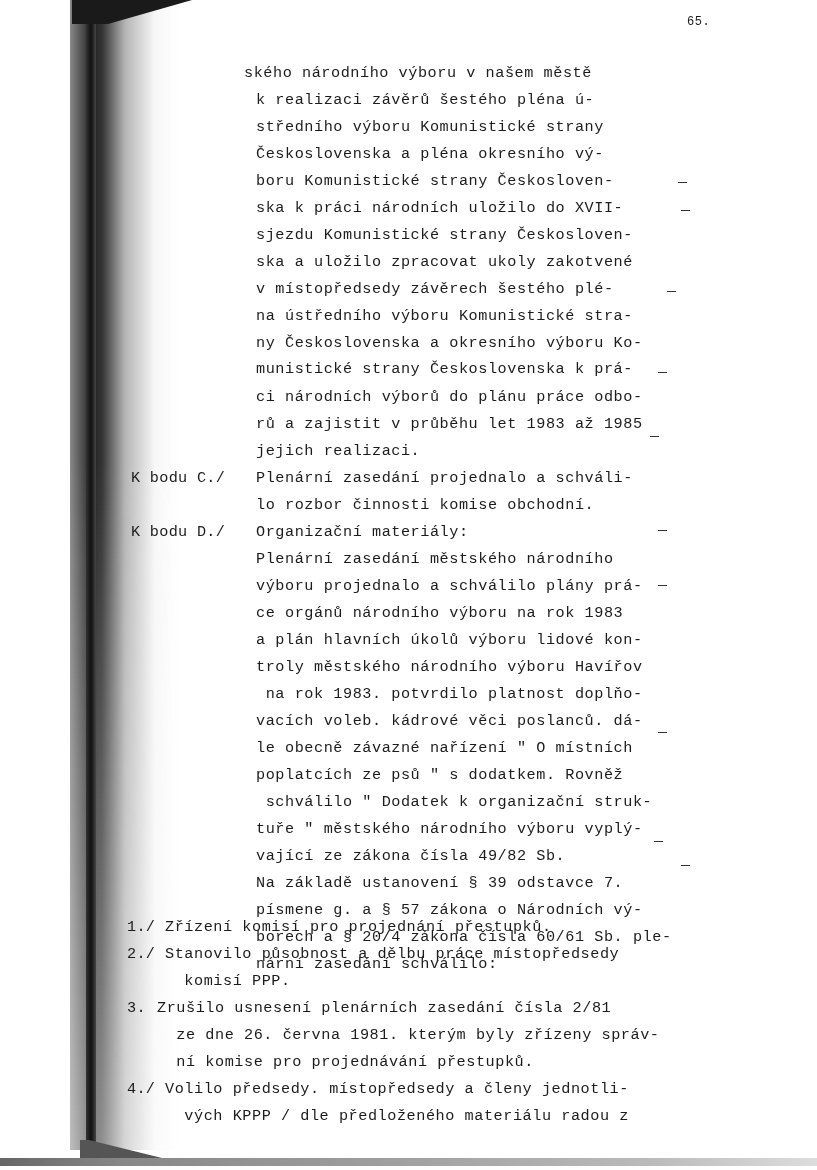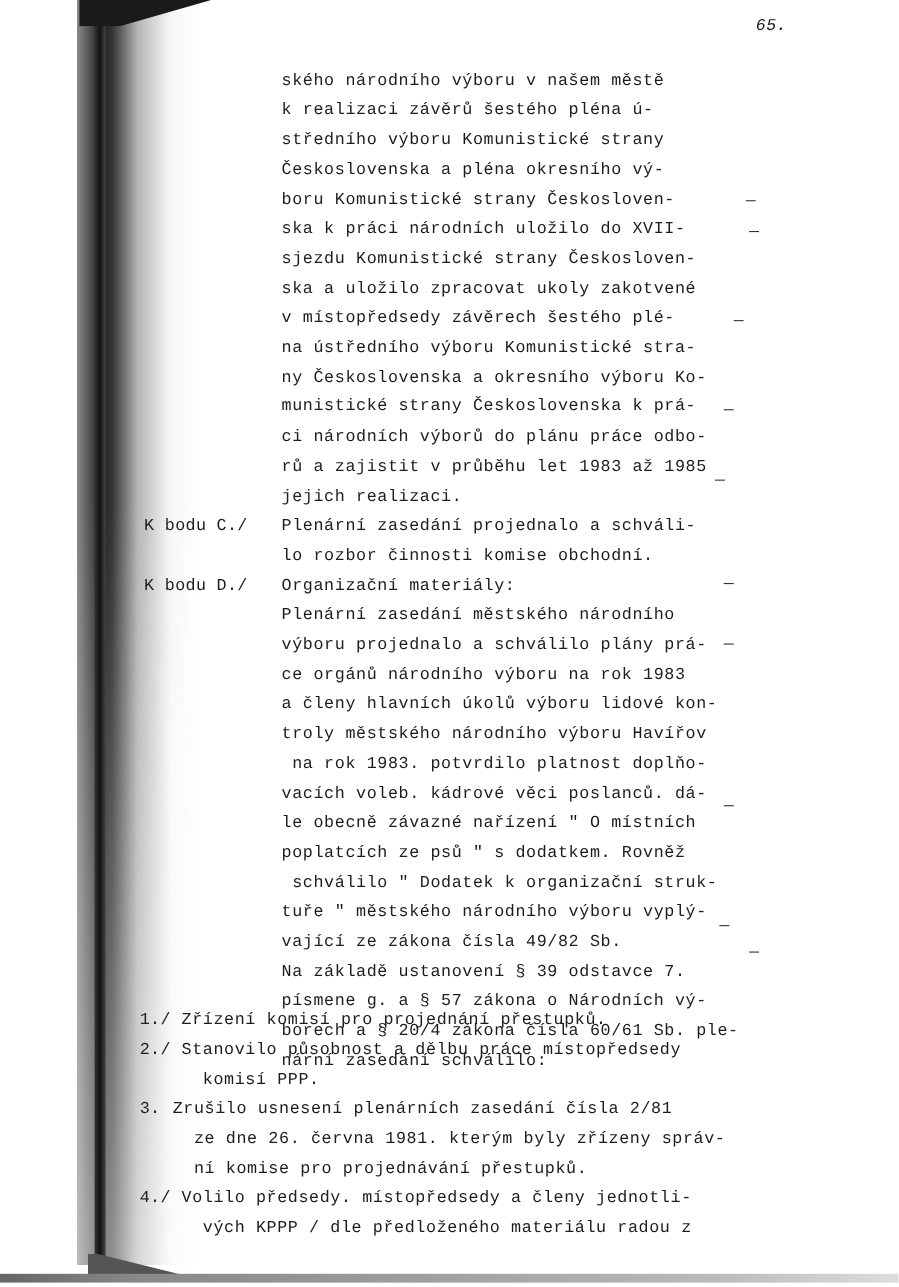--- a/index.html
+++ b/index.html
@@ -28,21 +28,21 @@
   .bottom-edge {
     position:absolute; left:0; top:1158px; width:817px; height:8px;
     background:linear-gradient(to right, #666 0, #888 15%, #999 40%, #bbb 80%, #ddd 100%);
   }
   .bottom-wedge {
     position:absolute; left:80px; top:1140px; width:90px; height:20px;
     background:#555;
     clip-path:polygon(0 0, 10% 0, 100% 100%, 0 100%);
   }
   .page-number {
-    position:absolute; left:687px; top:15px; font-size:15px; letter-spacing:0.5px;font-style:italic;
+    position:absolute; left:687px; top:15px; font-size:12px; letter-spacing:0.5px;
   }
   .line {
     position:absolute; white-space:pre; font-size:15.2px; line-height:18px;
     letter-spacing:0.55px;
   }
   .label { position:absolute; white-space:pre; font-size:15.2px; line-height:18px; letter-spacing:0.3px; }
   .dash { position:absolute; width:9px; height:1px; background:#333; }
 </style>
 </head>
 <body>
@@ -50,21 +50,21 @@
 <div class="left-margin"></div>
 <div class="spine-shadow"></div>
 <div class="spine-line"></div>
 <div class="top-wedge"></div>
 <div class="bottom-wedge"></div>
 <div class="bottom-edge"></div>
 
 <div class="page-number">65.</div>
 
 <div>
-  <div class="line" style="left:256px;top:64px">ského národního výboru v našem městě</div>
+  <div class="line" style="left:244px;top:64px">ského národního výboru v našem městě</div>
   <div class="line" style="left:256px;top:91px">k realizaci závěrů šestého pléna ú-</div>
   <div class="line" style="left:256px;top:118px">středního výboru Komunistické strany</div>
   <div class="line" style="left:256px;top:145px">Československa a pléna okresního vý-</div>
   <div class="line" style="left:256px;top:172px">boru Komunistické strany Českosloven-</div>
   <div class="line" style="left:256px;top:199px">ska k práci národních uložilo do XVII-</div>
   <div class="line" style="left:256px;top:226px">sjezdu Komunistické strany Českosloven-</div>
   <div class="line" style="left:256px;top:253px">ska a uložilo zpracovat ukoly zakotvené</div>
   <div class="line" style="left:256px;top:280px">v místopředsedy závěrech šestého plé-</div>
   <div class="line" style="left:256px;top:307px">na ústředního výboru Komunistické stra-</div>
   <div class="line" style="left:256px;top:334px">ny Československa a okresního výboru Ko-</div>
@@ -79,21 +79,21 @@
   <div class="line" style="left:256px;top:469px">Plenární zasedání projednalo a schváli-</div>
   <div class="line" style="left:256px;top:496px">lo rozbor činnosti komise obchodní.</div>
 </div>
 
 <div>
   <div class="label" style="left:131px;top:523px">K bodu D./</div>
   <div class="line" style="left:256px;top:523px">Organizační materiály:</div>
   <div class="line" style="left:256px;top:550px">Plenární zasedání městského národního</div>
   <div class="line" style="left:256px;top:577px">výboru projednalo a schválilo plány prá-</div>
   <div class="line" style="left:256px;top:604px">ce orgánů národního výboru na rok 1983</div>
-  <div class="line" style="left:256px;top:631px">a členy hlavních úkolů výboru lidové kon-</div>
+  <div class="line" style="left:256px;top:631px">a plán hlavních úkolů výboru lidové kon-</div>
   <div class="line" style="left:256px;top:658px">troly městského národního výboru Havířov</div>
   <div class="line" style="left:256px;top:685px"> na rok 1983. potvrdilo platnost doplňo-</div>
   <div class="line" style="left:256px;top:712px">vacích voleb. kádrové věci poslanců. dá-</div>
   <div class="line" style="left:256px;top:739px">le obecně závazné nařízení " O místních</div>
   <div class="line" style="left:256px;top:766px">poplatcích ze psů " s dodatkem. Rovněž</div>
   <div class="line" style="left:256px;top:793px"> schválilo " Dodatek k organizační struk-</div>
   <div class="line" style="left:256px;top:820px">tuře " městského národního výboru vyplý-</div>
   <div class="line" style="left:256px;top:847px">vající ze zákona čísla 49/82 Sb.</div>
   <div class="line" style="left:256px;top:874px">Na základě ustanovení § 39 odstavce 7.</div>
   <div class="line" style="left:256px;top:901px">písmene g. a § 57 zákona o Národních vý-</div>

